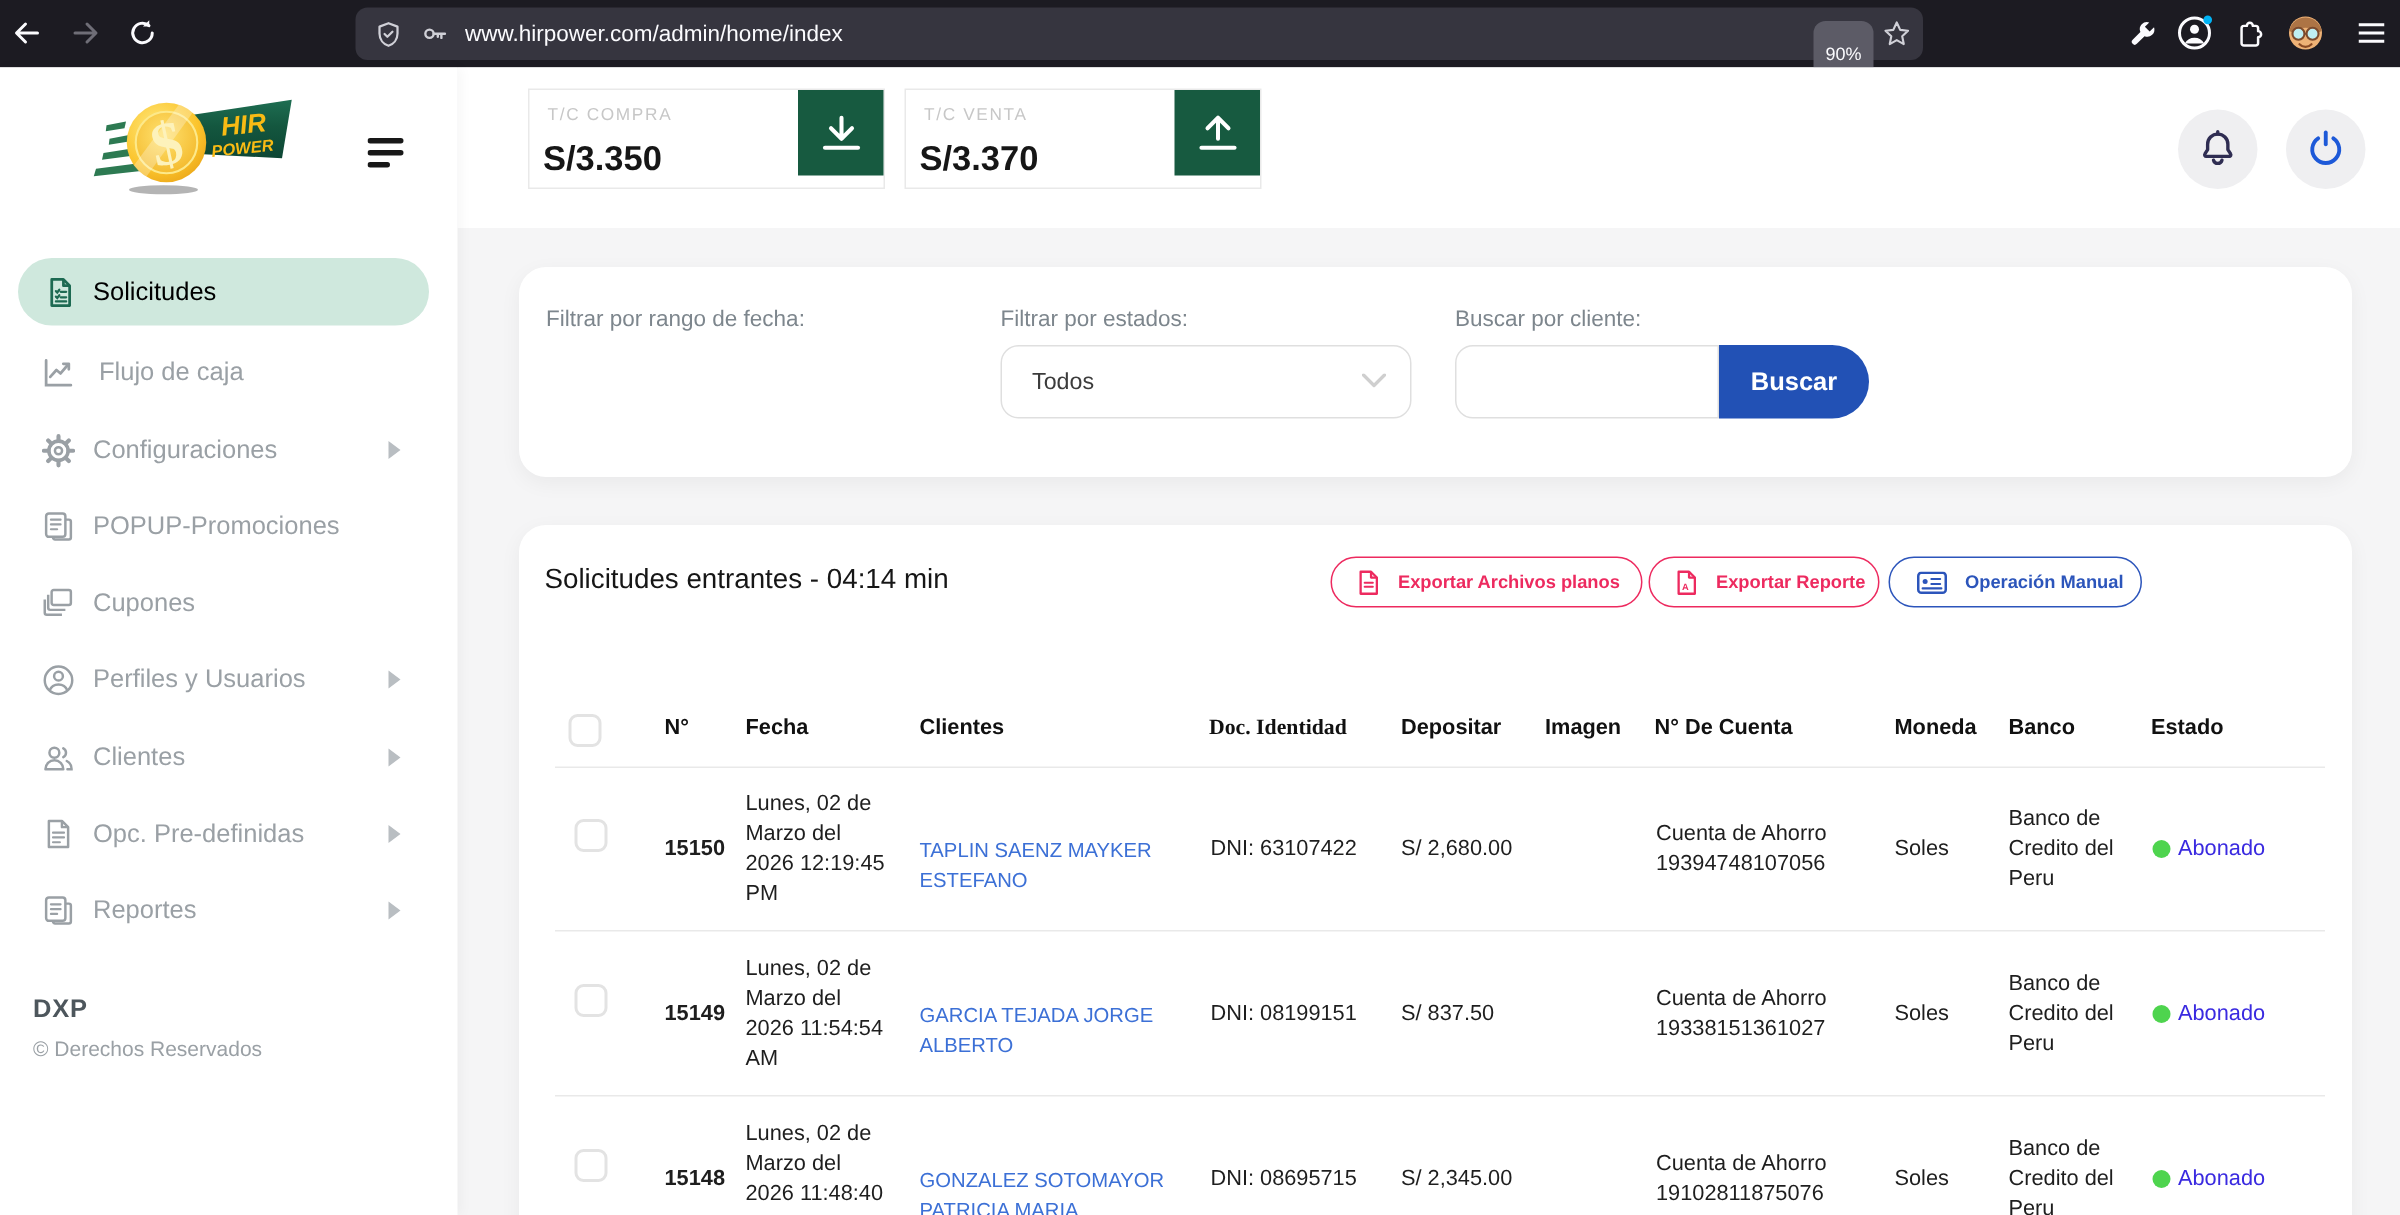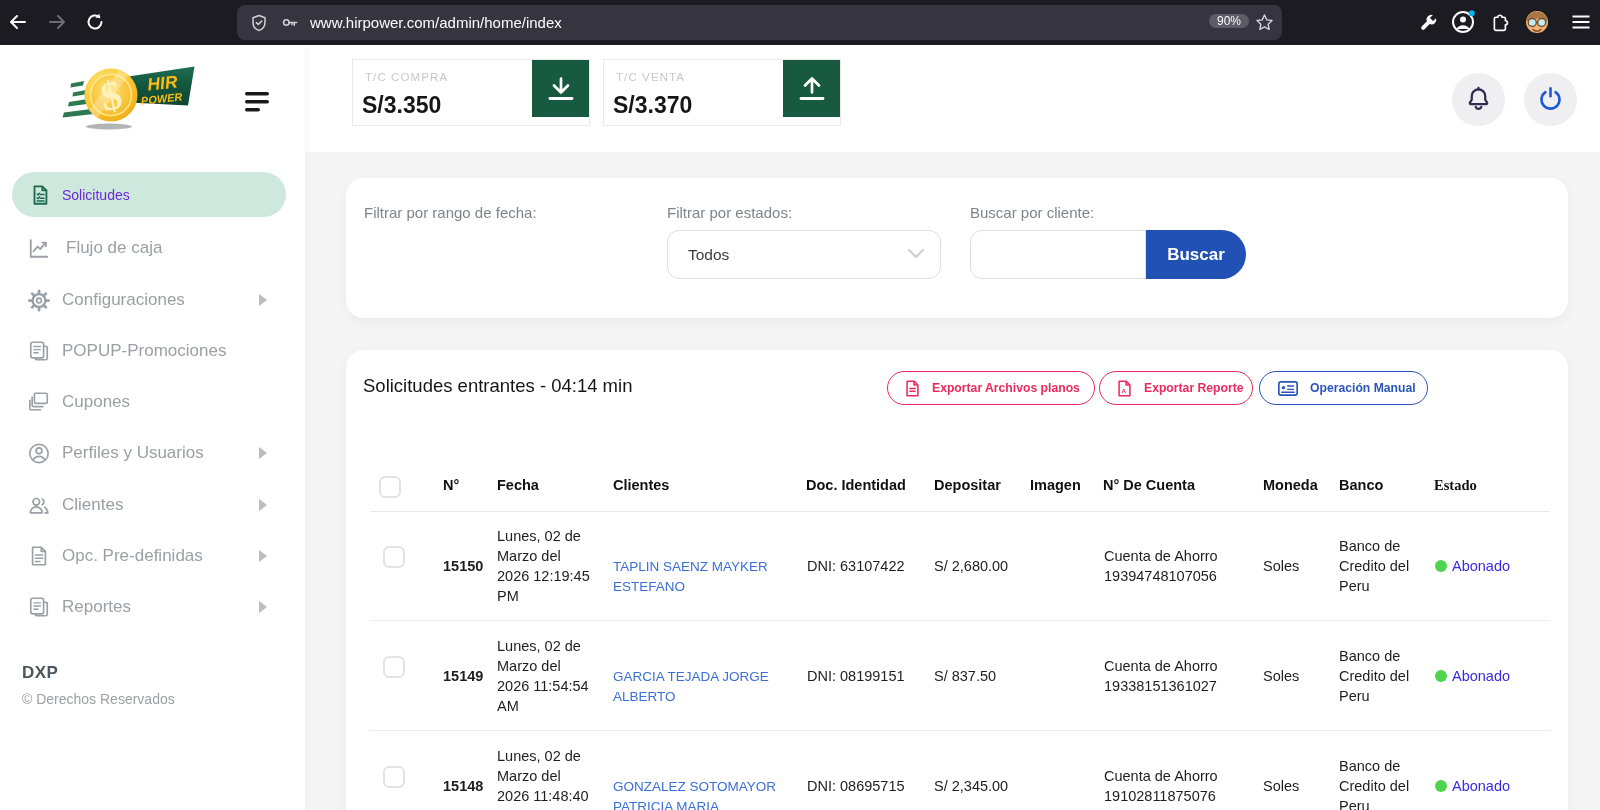--- a/index.html
+++ b/index.html
@@ -4,38 +4,38 @@
 <style>
   * { margin:0; padding:0; box-sizing:border-box; }
   html,body { width:1600px; height:810px; overflow:hidden; font-family:"Liberation Sans", sans-serif; background:#f5f5f6; }
 
   
   #chrome { position:absolute; top:0; left:0; width:1600px; height:45px; background:#1c1b22; }
   .navbtn { position:absolute; top:7px; width:30px; height:30px; display:flex; align-items:center; justify-content:center; }
   #urlbar { position:absolute; left:237px; top:5px; width:1045px; height:35px; background:#36353f; border-radius:8px; display:flex; align-items:center; }
   #urltext { font-size:15px; color:#fbfbfe; }
   #urltext .path { color:#fbfbfe; }
-  #zoombadge { position:absolute; left:1209px; top:14px; background:#5c5b66; color:#fbfbfe; font-size:12px; border-radius:8px; padding:0 8px; }
+  #zoombadge { position:absolute; left:1209px; top:14px; background:#5c5b66; color:#fbfbfe; font-size:12px; border-radius:8px; padding:15px 8px; }
   .chromeicon { position:absolute; top:7px; width:30px; height:30px; display:flex; align-items:center; justify-content:center; }
 
   
   #app { position:absolute; top:45px; left:0; width:1600px; height:765px; background:#f5f5f6; }
   #sidebar { position:absolute; left:0; top:0; width:305px; height:765px; background:#ffffff; box-shadow:2px 0 8px rgba(0,0,0,0.04); z-index:5; }
   #topbar { position:absolute; left:305px; top:0; width:1295px; height:107px; background:#ffffff; }
 
   
   #logo { position:absolute; left:62px; top:9px; }
   #burger { position:absolute; left:245px; top:46px; }
   .navitem { position:absolute; left:0; width:305px; height:44px; display:flex; align-items:center; color:#9aa0a5; font-size:17px; }
   .navitem .ico { position:absolute; left:28px; width:22px; height:22px; display:flex; align-items:center; justify-content:center; }
   .navitem .lbl { position:absolute; left:62px; }
   .navitem .chev { position:absolute; left:259px; width:0; height:0; border-left:8px solid #b9bec2; border-top:6px solid transparent; border-bottom:6px solid transparent; }
   #active-item { position:absolute; left:12px; top:127px; width:274px; height:45px; background:#cfe8dd; border-radius:23px; display:flex; align-items:center; }
   #active-item .ico { position:absolute; left:17px; width:22px; height:22px; }
-  #active-item .lbl { position:absolute; left:50px; color:#6d28d9; font-size:14px; }
+  #active-item .lbl { position:absolute; left:50px; color:#000000; font-size:17px; }
   #sidefoot { position:absolute; left:22px; top:618px; }
   #sidefoot .dxp { font-size:17px; font-weight:bold; color:#4d565c; letter-spacing:0.5px; }
   #sidefoot .rights { font-size:14px; color:#9aa0a5; margin-top:8px; }
 
   
   .tcbox { position:absolute; top:14px; height:67px; border:1px solid #e9e9e9; background:#fff; }
   .tcbox .lab { position:absolute; left:12px; top:11px; font-size:11.5px; letter-spacing:1.1px; color:#c7c7c7; }
   .tcbox .val { position:absolute; left:9px; top:32px; font-size:23px; font-weight:bold; color:#161616; }
   .tcgreen { position:absolute; top:0; width:57px; height:57px; background:#175a40; display:flex; align-items:center; justify-content:center; }
   .circbtn { position:absolute; top:28px; width:53px; height:53px; border-radius:50%; background:#efeff1; display:flex; align-items:center; justify-content:center; }
@@ -367,27 +367,27 @@
           <circle cx="6.5" cy="8" r="2" fill="#2c55bb"></circle>
           <path d="M11.5 6 h7 M11.5 10 h7 M4.5 13.5 h15" stroke="#2c55bb" stroke-width="1.7" stroke-linecap="round"></path>
         </svg>
       <span style="margin-left:12px;">Operación Manual</span>
     </div>
 
     <div class="cbox" style="left:33px; top:126px;"></div>
     <div class="hcell" style="left:97px;">N°</div>
     <div class="hcell" style="left:151px;">Fecha</div>
     <div class="hcell" style="left:267px;">Clientes</div>
-    <div class="hcell" style="left:460px;">Doc. Identidad</div>
+    <div class="hcell" style="left:460px;font-family:Liberation Serif, serif;">Doc. Identidad</div>
     <div class="hcell" style="left:588px;">Depositar</div>
     <div class="hcell" style="left:684px;">Imagen</div>
     <div class="hcell" style="left:757px;">N° De Cuenta</div>
     <div class="hcell" style="left:917px;">Moneda</div>
     <div class="hcell" style="left:993px;">Banco</div>
-    <div class="hcell" style="left:1088px;font-family:Liberation Serif, serif;">Estado</div>
+    <div class="hcell" style="left:1088px;">Estado</div>
     <div class="sep" style="top:161px;"></div>
 
     <div class="cbox" style="left:37px; top:196px;"></div>
     <div class="cell num" style="left:97px; top:206px;">15150</div>
     <div class="cell" style="left:151px; top:176px;">Lunes, 02 de<br>Marzo del<br>2026 12:19:45<br>PM</div>
     <div class="cell link" style="left:267px; top:207px;">TAPLIN SAENZ MAYKER<br>ESTEFANO</div>
     <div class="cell" style="left:461px; top:206px;">DNI: 63107422</div>
     <div class="cell" style="left:588px; top:206px;">S/ 2,680.00</div>
     <div class="cell" style="left:758px; top:196px;">Cuenta de Ahorro<br>19394748107056</div>
     <div class="cell" style="left:917px; top:206px;">Soles</div>

